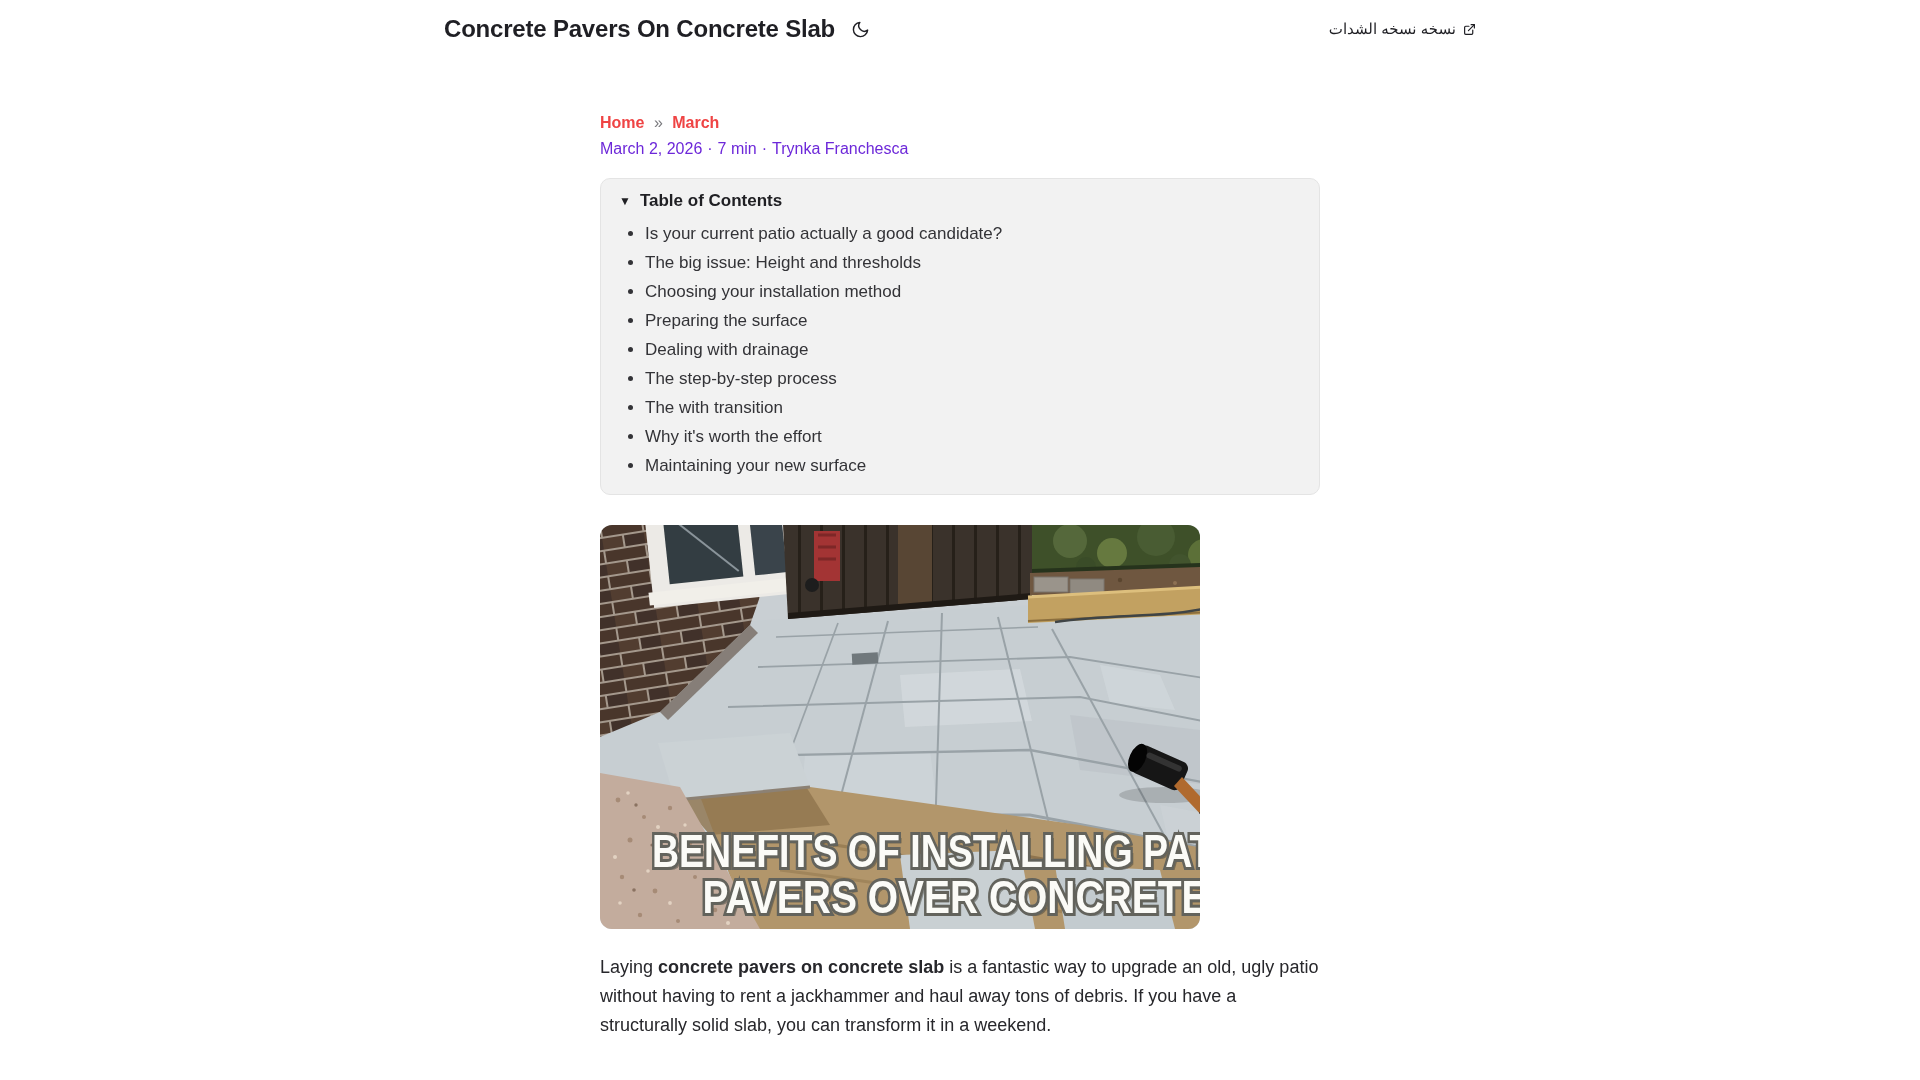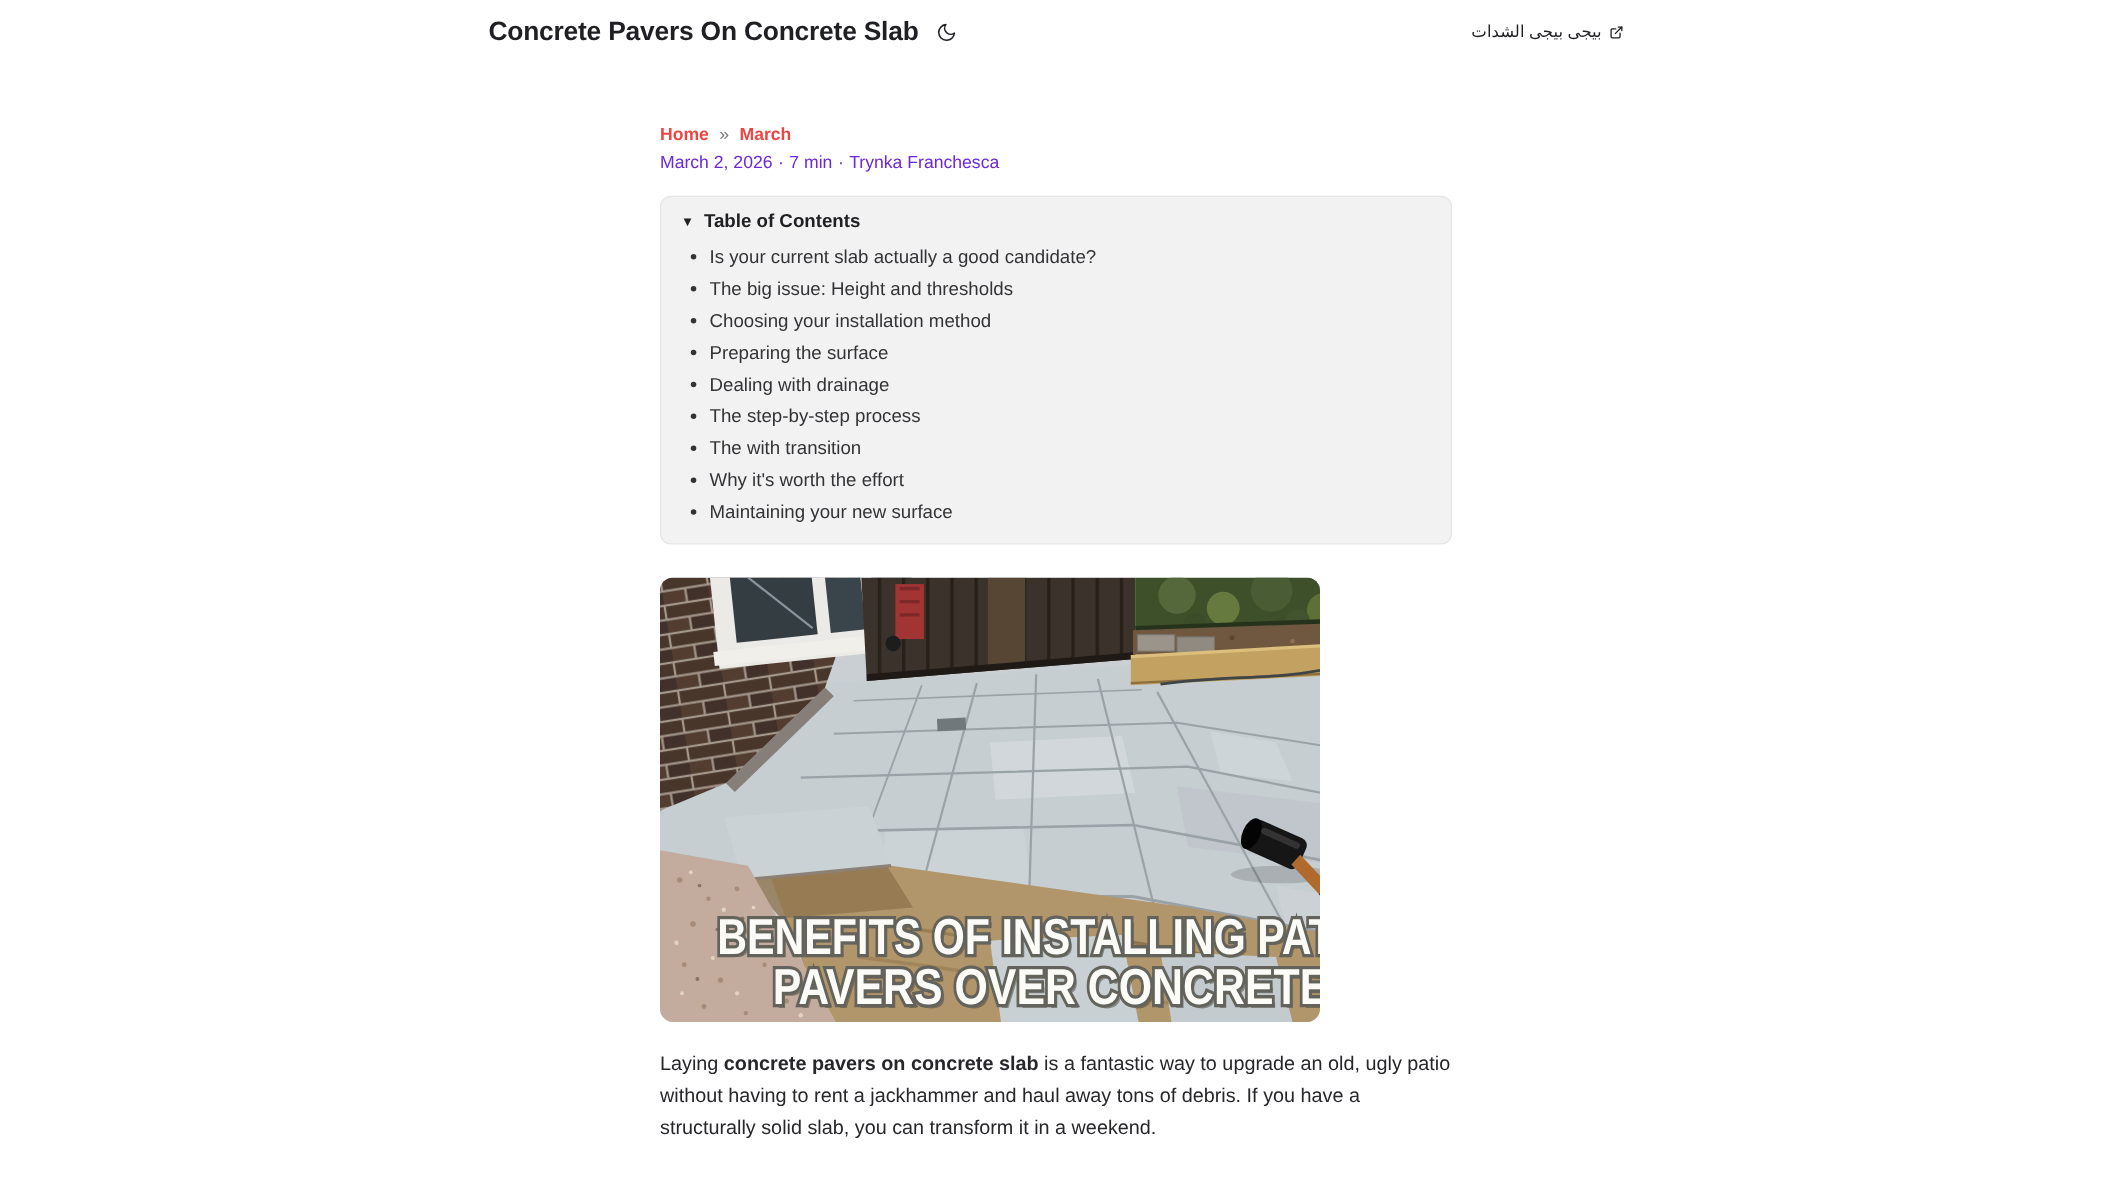--- a/index.html
+++ b/index.html
@@ -60,21 +60,21 @@
       <button class="theme-toggle">
         <span>
           <svg width="19" height="19" viewBox="0 0 24 24" fill="none" stroke="#1f1f24" stroke-width="1.8" stroke-linecap="round" stroke-linejoin="round">
             <path d="M21 12.79A9 9 0 1 1 11.21 3 7 7 0 0 0 21 12.79z"></path>
           </svg>
         </span>
       </button>
     </div>
     <nav>
       <a class="lang-link">
-        <span dir="rtl">بيجى بيجى الشدات</span>
+        <span dir="rtl">نسخه نسخه الشدات</span>
         <span class="ext">
           <svg width="13" height="13" viewBox="0 0 24 24" fill="none" stroke="#1f1f24" stroke-width="2.2" stroke-linecap="round" stroke-linejoin="round">
             <path d="M18 13v6a2 2 0 0 1-2 2H5a2 2 0 0 1-2-2V8a2 2 0 0 1 2-2h6"></path>
             <path d="M15 3h6v6"></path>
             <path d="M10 14L21 3"></path>
           </svg>
         </span>
       </a>
     </nav>
   </div>
@@ -92,21 +92,21 @@
   <div class="post-meta">
     <span>March 2, 2026</span><span class="dot">·</span><span>7 min</span><span class="dot">·</span><span>Trynka Franchesca</span>
   </div>
 
   <details class="toc" open="">
     <summary>
       <span class="toc-marker">▼</span>
       <span>Table of Contents</span>
     </summary>
     <ul class="toc-list">
-      <li><a>Is your current slab actually a good candidate?</a></li>
+      <li><a>Is your current patio actually a good candidate?</a></li>
       <li><a>The big issue: Height and thresholds</a></li>
       <li><a>Choosing your installation method</a></li>
       <li><a>Preparing the surface</a></li>
       <li><a>Dealing with drainage</a></li>
       <li><a>The step-by-step process</a></li>
       <li><a>The with transition</a></li>
       <li><a>Why it's worth the effort</a></li>
       <li><a>Maintaining your new surface</a></li>
     </ul>
   </details>

